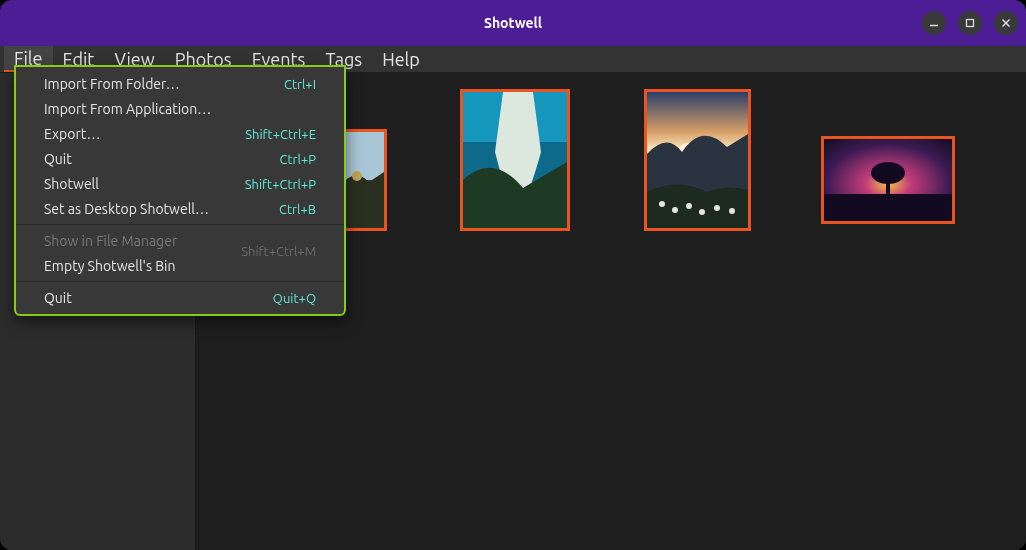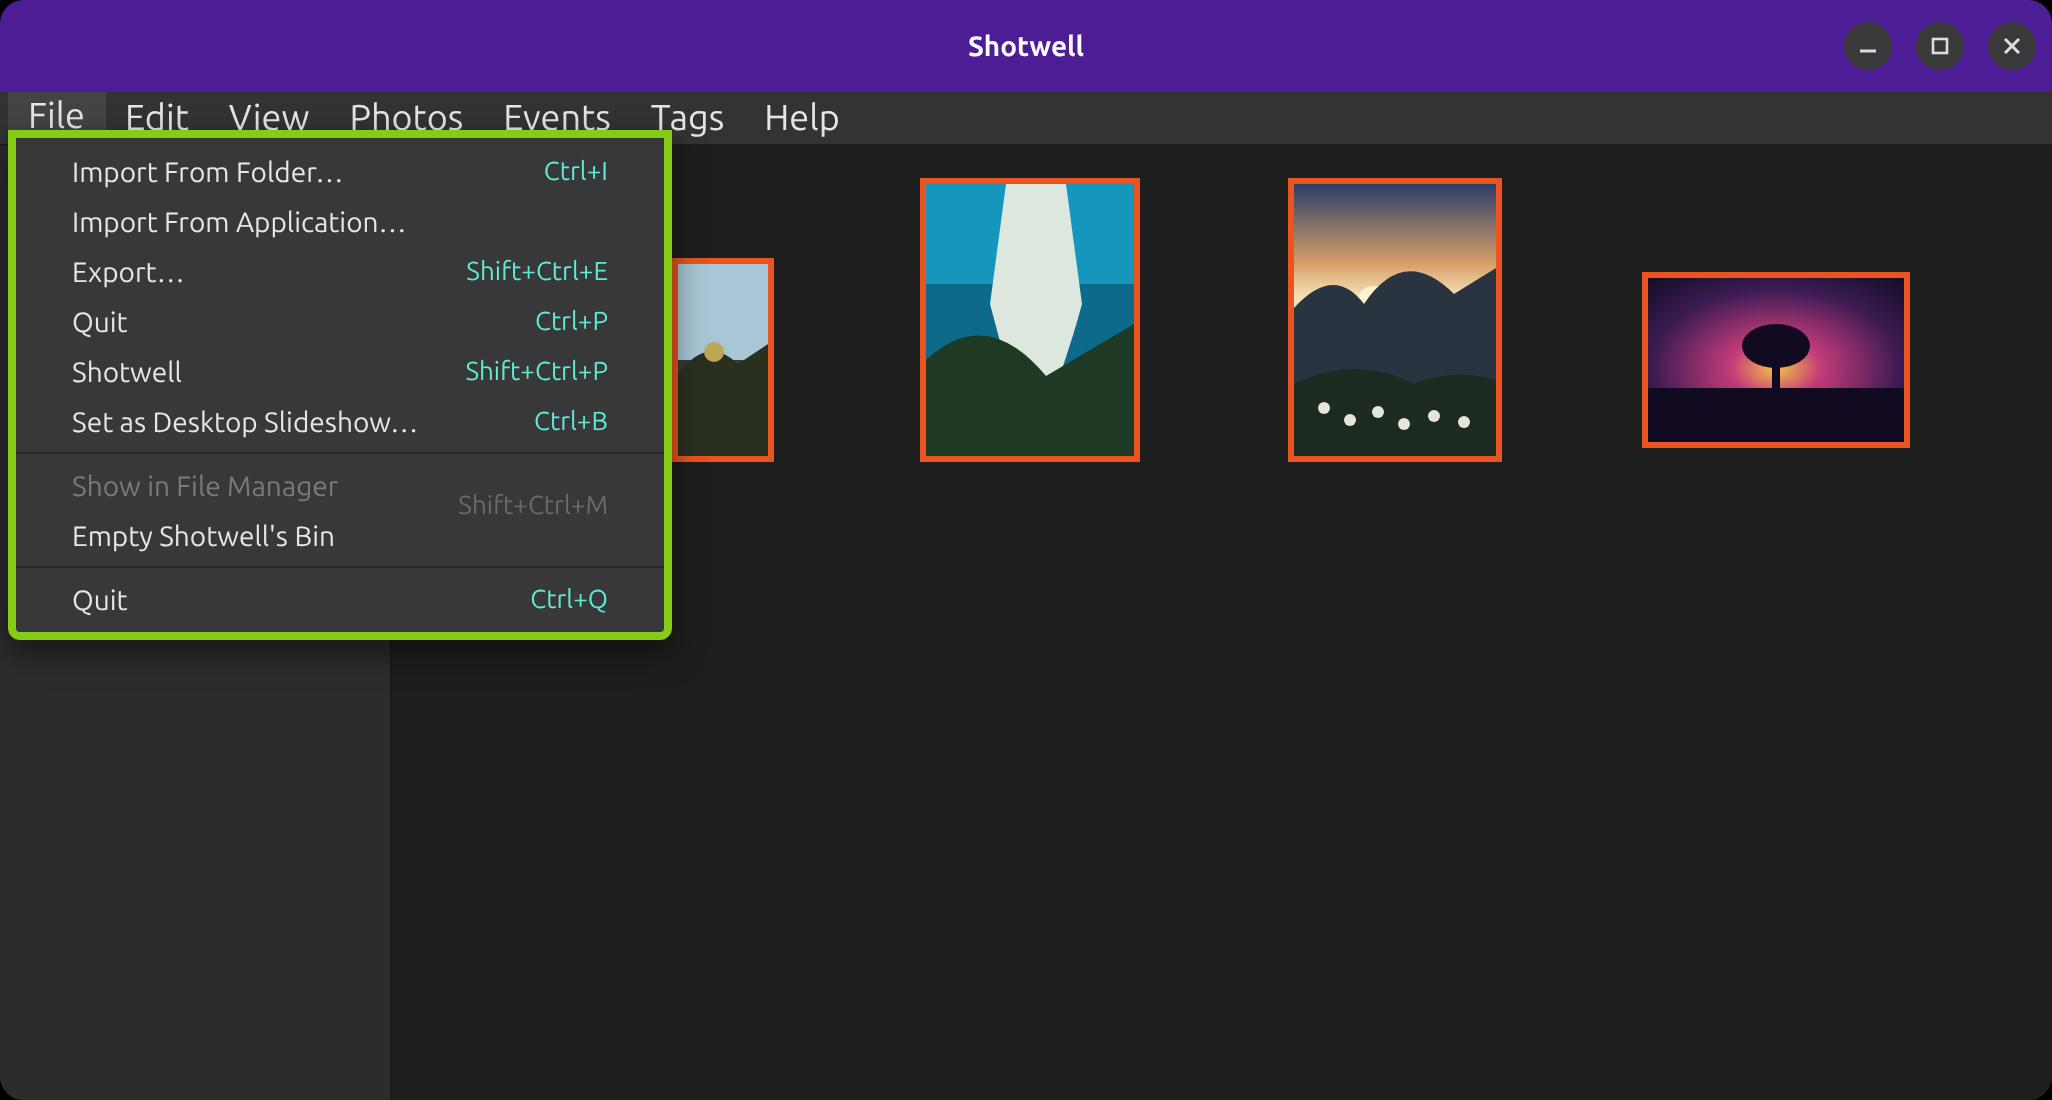--- a/index.html
+++ b/index.html
@@ -105,24 +105,24 @@
       box-sizing: content-box;
     }
     .thumb svg {
       display: block;
       width: 100%;
       height: 100%;
     }
     .dropdown {
       position: absolute;
       top: 65px;
-      left: 4px;
+      left: 14px;
       width: 332px;
       background: #383838;
-      border: 4px solid #84cc16;
+      border: 2px solid #84cc16;
       border-radius: 0 0 6px 6px;
       box-shadow: 0 6px 16px rgba(0,0,0,0.5);
       z-index: 10;
       padding: 4px 0;
     }
     .dropdown-item {
       height: 25px;
       display: flex;
       align-items: center;
       justify-content: space-between;
@@ -263,31 +263,31 @@
     </div>
     <div class="dropdown-item">
       <span>Quit</span>
       <span class="shortcut">Ctrl+P</span>
     </div>
     <div class="dropdown-item">
       <span>Shotwell</span>
       <span class="shortcut">Shift+Ctrl+P</span>
     </div>
     <div class="dropdown-item">
-      <span>Set as Desktop Slideshow…</span>
+      <span>Set as Desktop Shotwell…</span>
       <span class="shortcut">Ctrl+B</span>
     </div>
     <div class="dropdown-sep"></div>
     <div class="dropdown-item disabled">
       <span>Show in File Manager</span>
       <span class="shortcut">Shift+Ctrl+M</span>
     </div>
     <div class="dropdown-item">
       <span>Empty Shotwell's Bin</span>
       <span class="shortcut"></span>
     </div>
     <div class="dropdown-sep"></div>
     <div class="dropdown-item">
       <span>Quit</span>
-      <span class="shortcut">Ctrl+Q</span>
+      <span class="shortcut">Quit+Q</span>
     </div>
   </div>
 </div>
 
 </body></html>

